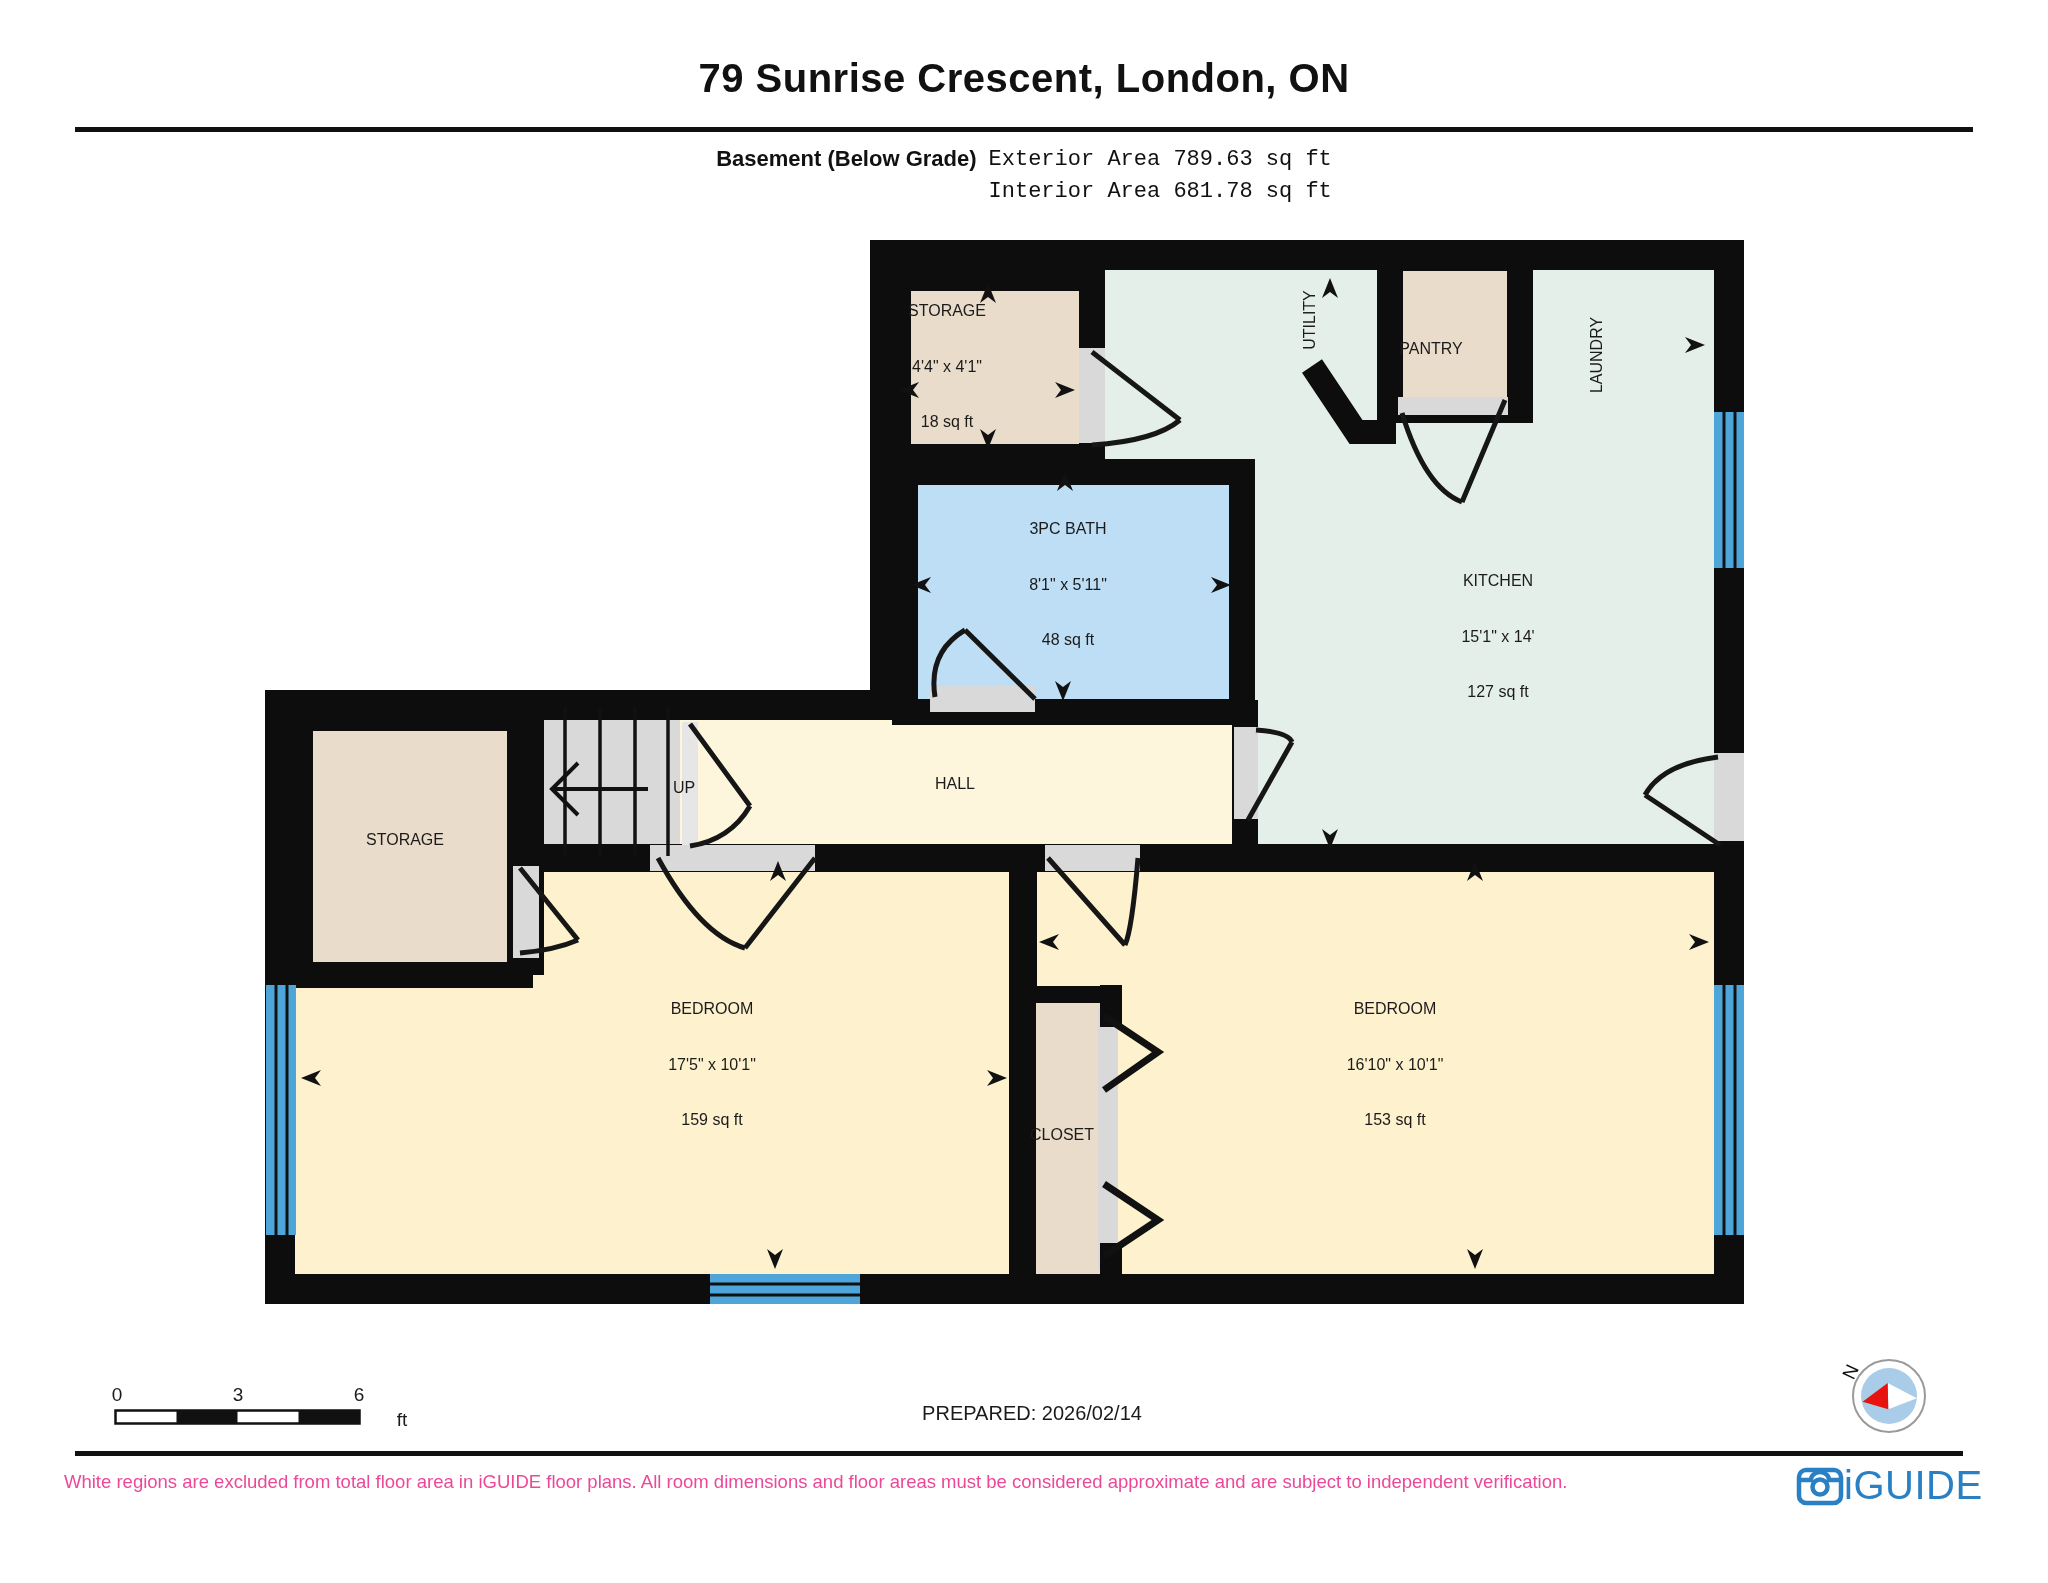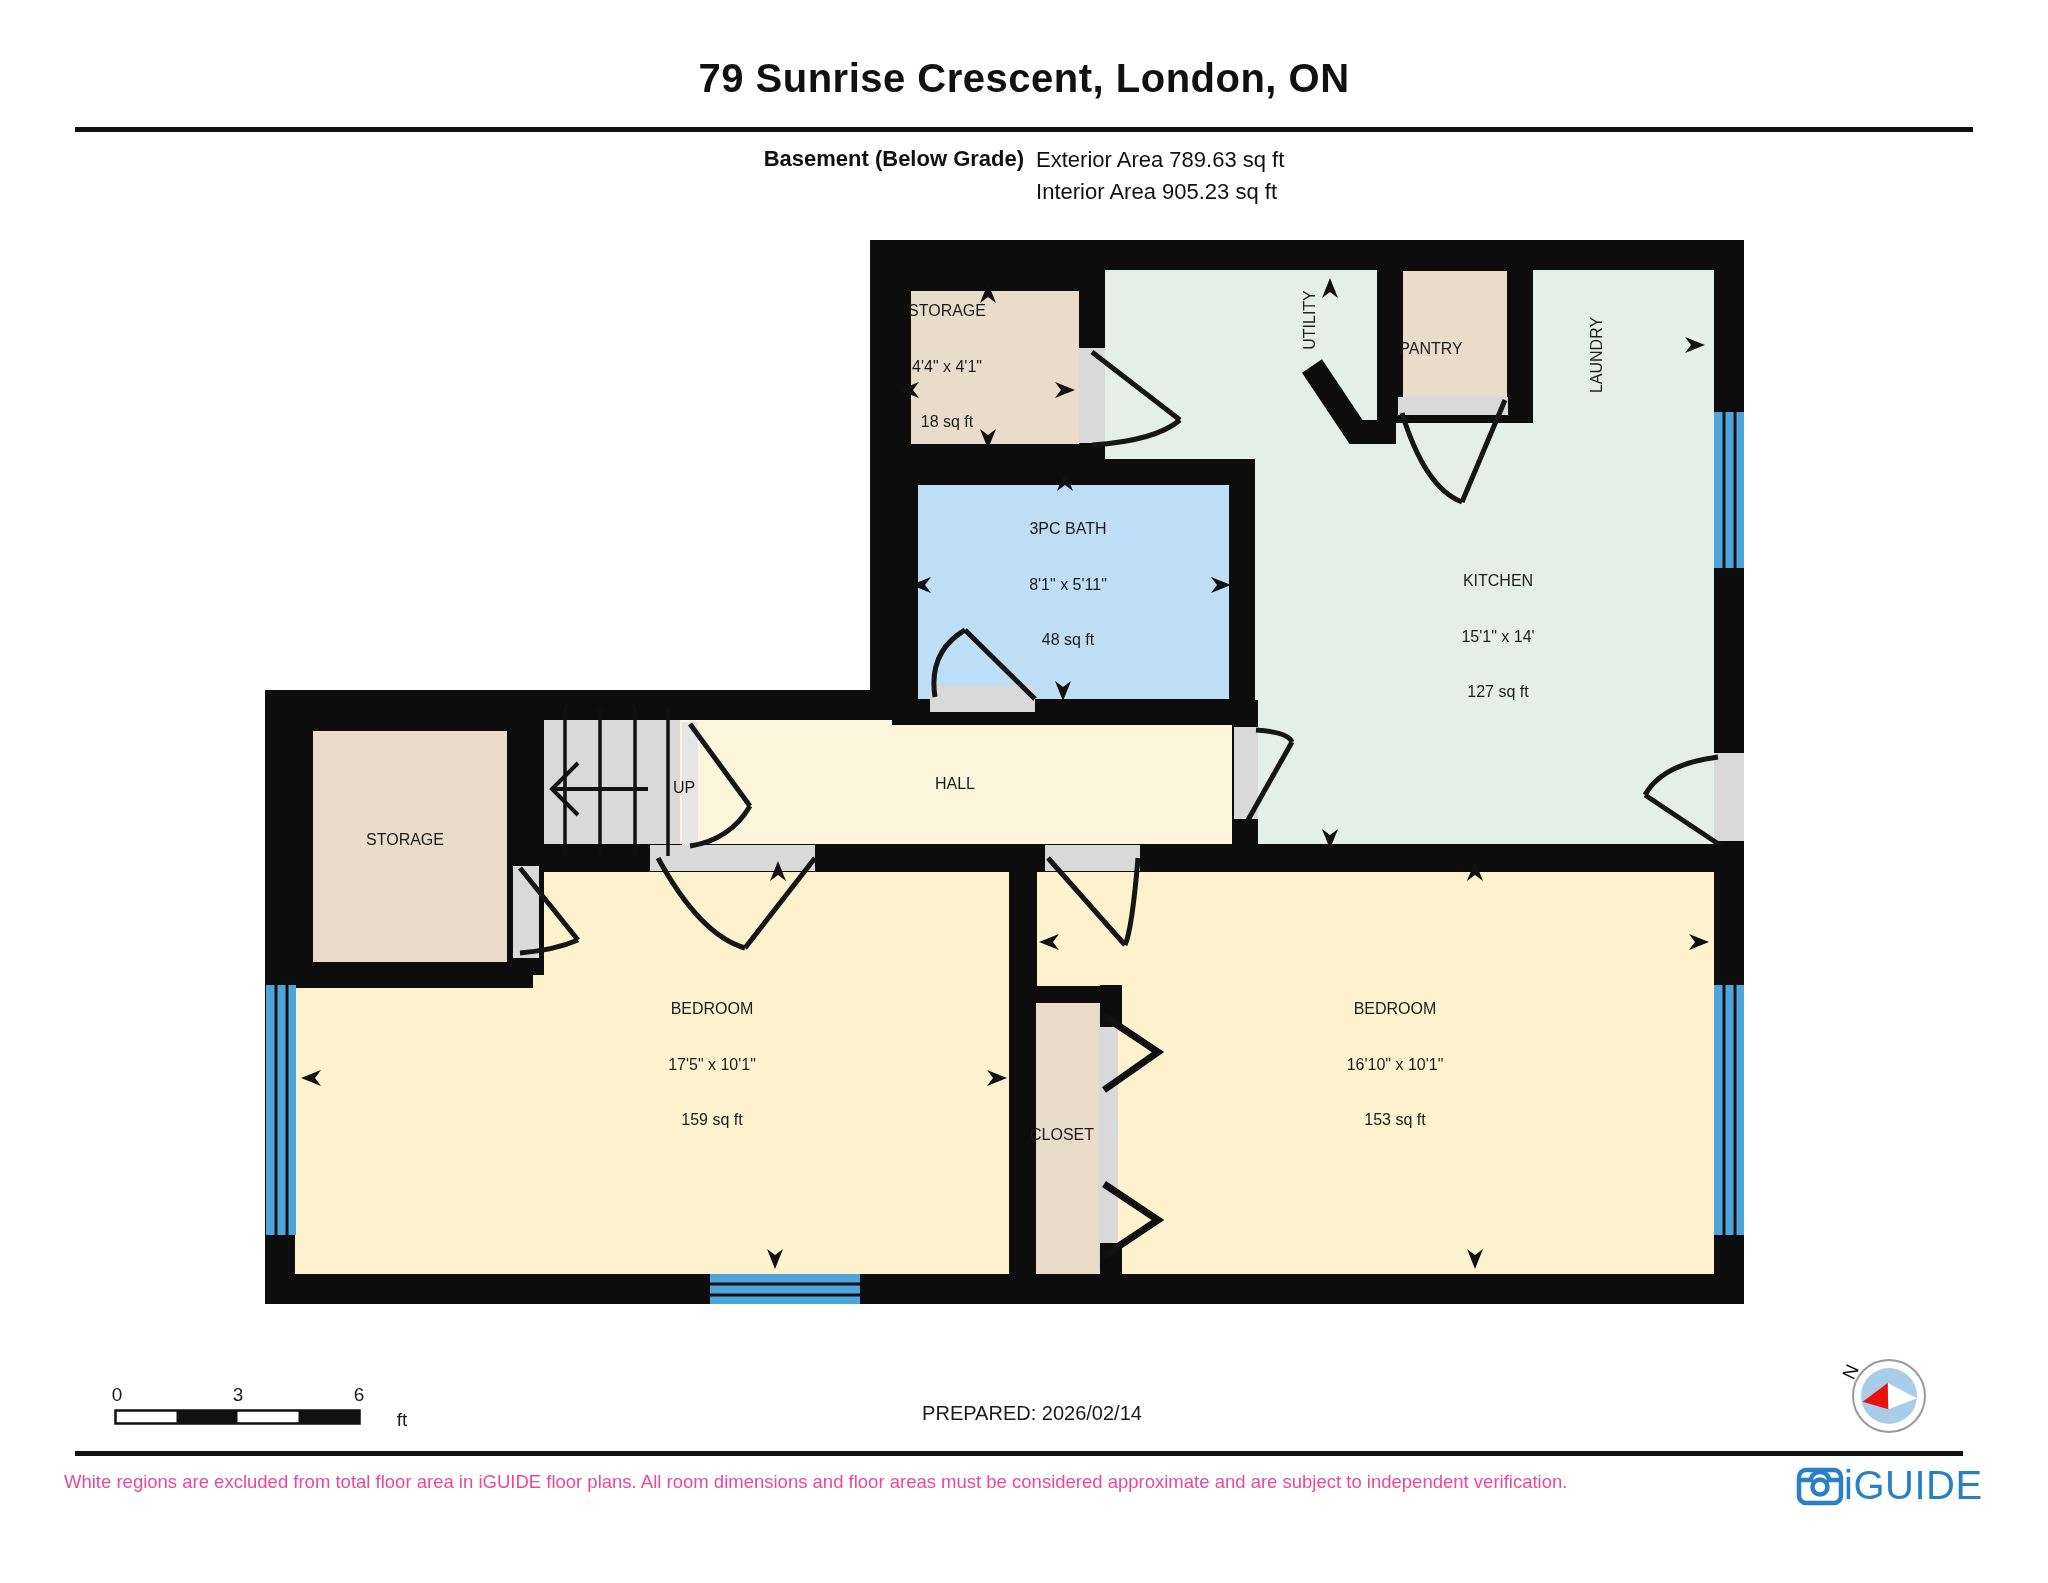--- a/index.html
+++ b/index.html
@@ -5,21 +5,21 @@
   html,body{margin:0;padding:0;background:#fff;}
   .page{position:relative;width:2048px;height:1583px;background:#fff;
         font-family:"Liberation Sans",sans-serif;color:#111;overflow:hidden;}
   .plan-svg{position:absolute;left:0;top:0;}
   .title{position:absolute;left:0;top:56px;width:100%;text-align:center;
          font-size:40px;font-weight:bold;letter-spacing:0.5px;}
   .rule{position:absolute;background:#111;}
   .floor-info{position:absolute;top:144px;left:0;width:100%;display:flex;
               justify-content:center;align-items:flex-start;gap:12px;font-size:22px;}
   .floor-name{font-weight:bold;line-height:30px;}
-  .areas{line-height:32px;text-align:left;}
+  .areas{line-height:32px;text-align:left;font-family:Liberation Mono, monospace;}
   .lbl{position:absolute;transform:translate(-50%,-50%);text-align:center;
        font-size:16px;line-height:18.5px;color:#1b1b1b;white-space:pre;}
   .lbl.vert{transform:translate(-50%,-50%) rotate(-90deg);}
   .lbl.big{font-size:20px;}
   .lbl.scale-num{font-size:19px;}
   .north{position:absolute;transform:translate(-50%,-50%) rotate(-65deg);
          font-size:19px;color:#111;}
   .footer-text{position:absolute;left:64px;top:1471px;font-size:18.5px;color:#ec4899;}
   .brand{position:absolute;left:1796px;top:1461px;display:flex;align-items:center;
          color:#2a80c4;}
@@ -29,21 +29,21 @@
 <body>
 
 <div class="page">
 
   <div class="title">79 Sunrise Crescent, London, ON</div>
   <div class="rule" style="left:75px;top:127px;width:1898px;height:5px"></div>
   <div class="floor-info">
     <span class="floor-name">Basement (Below Grade)</span>
     <span class="areas">
       <div>Exterior Area 789.63 sq ft</div>
-      <div>Interior Area 905.23 sq ft</div>
+      <div>Interior Area 681.78 sq ft</div>
     </span>
   </div>
 
   <svg class="plan-svg" width="2048" height="1583" viewBox="0 0 2048 1583">
     <defs>
       <path id="arw" d="M0,-11 L8,9 L0,3 L-8,9 Z"></path>
     </defs>
 
     <g>
       <polygon points="885,255 1729,255 1729,858 1245,858 1245,705 885,705" fill="#e4efe9"></polygon>

